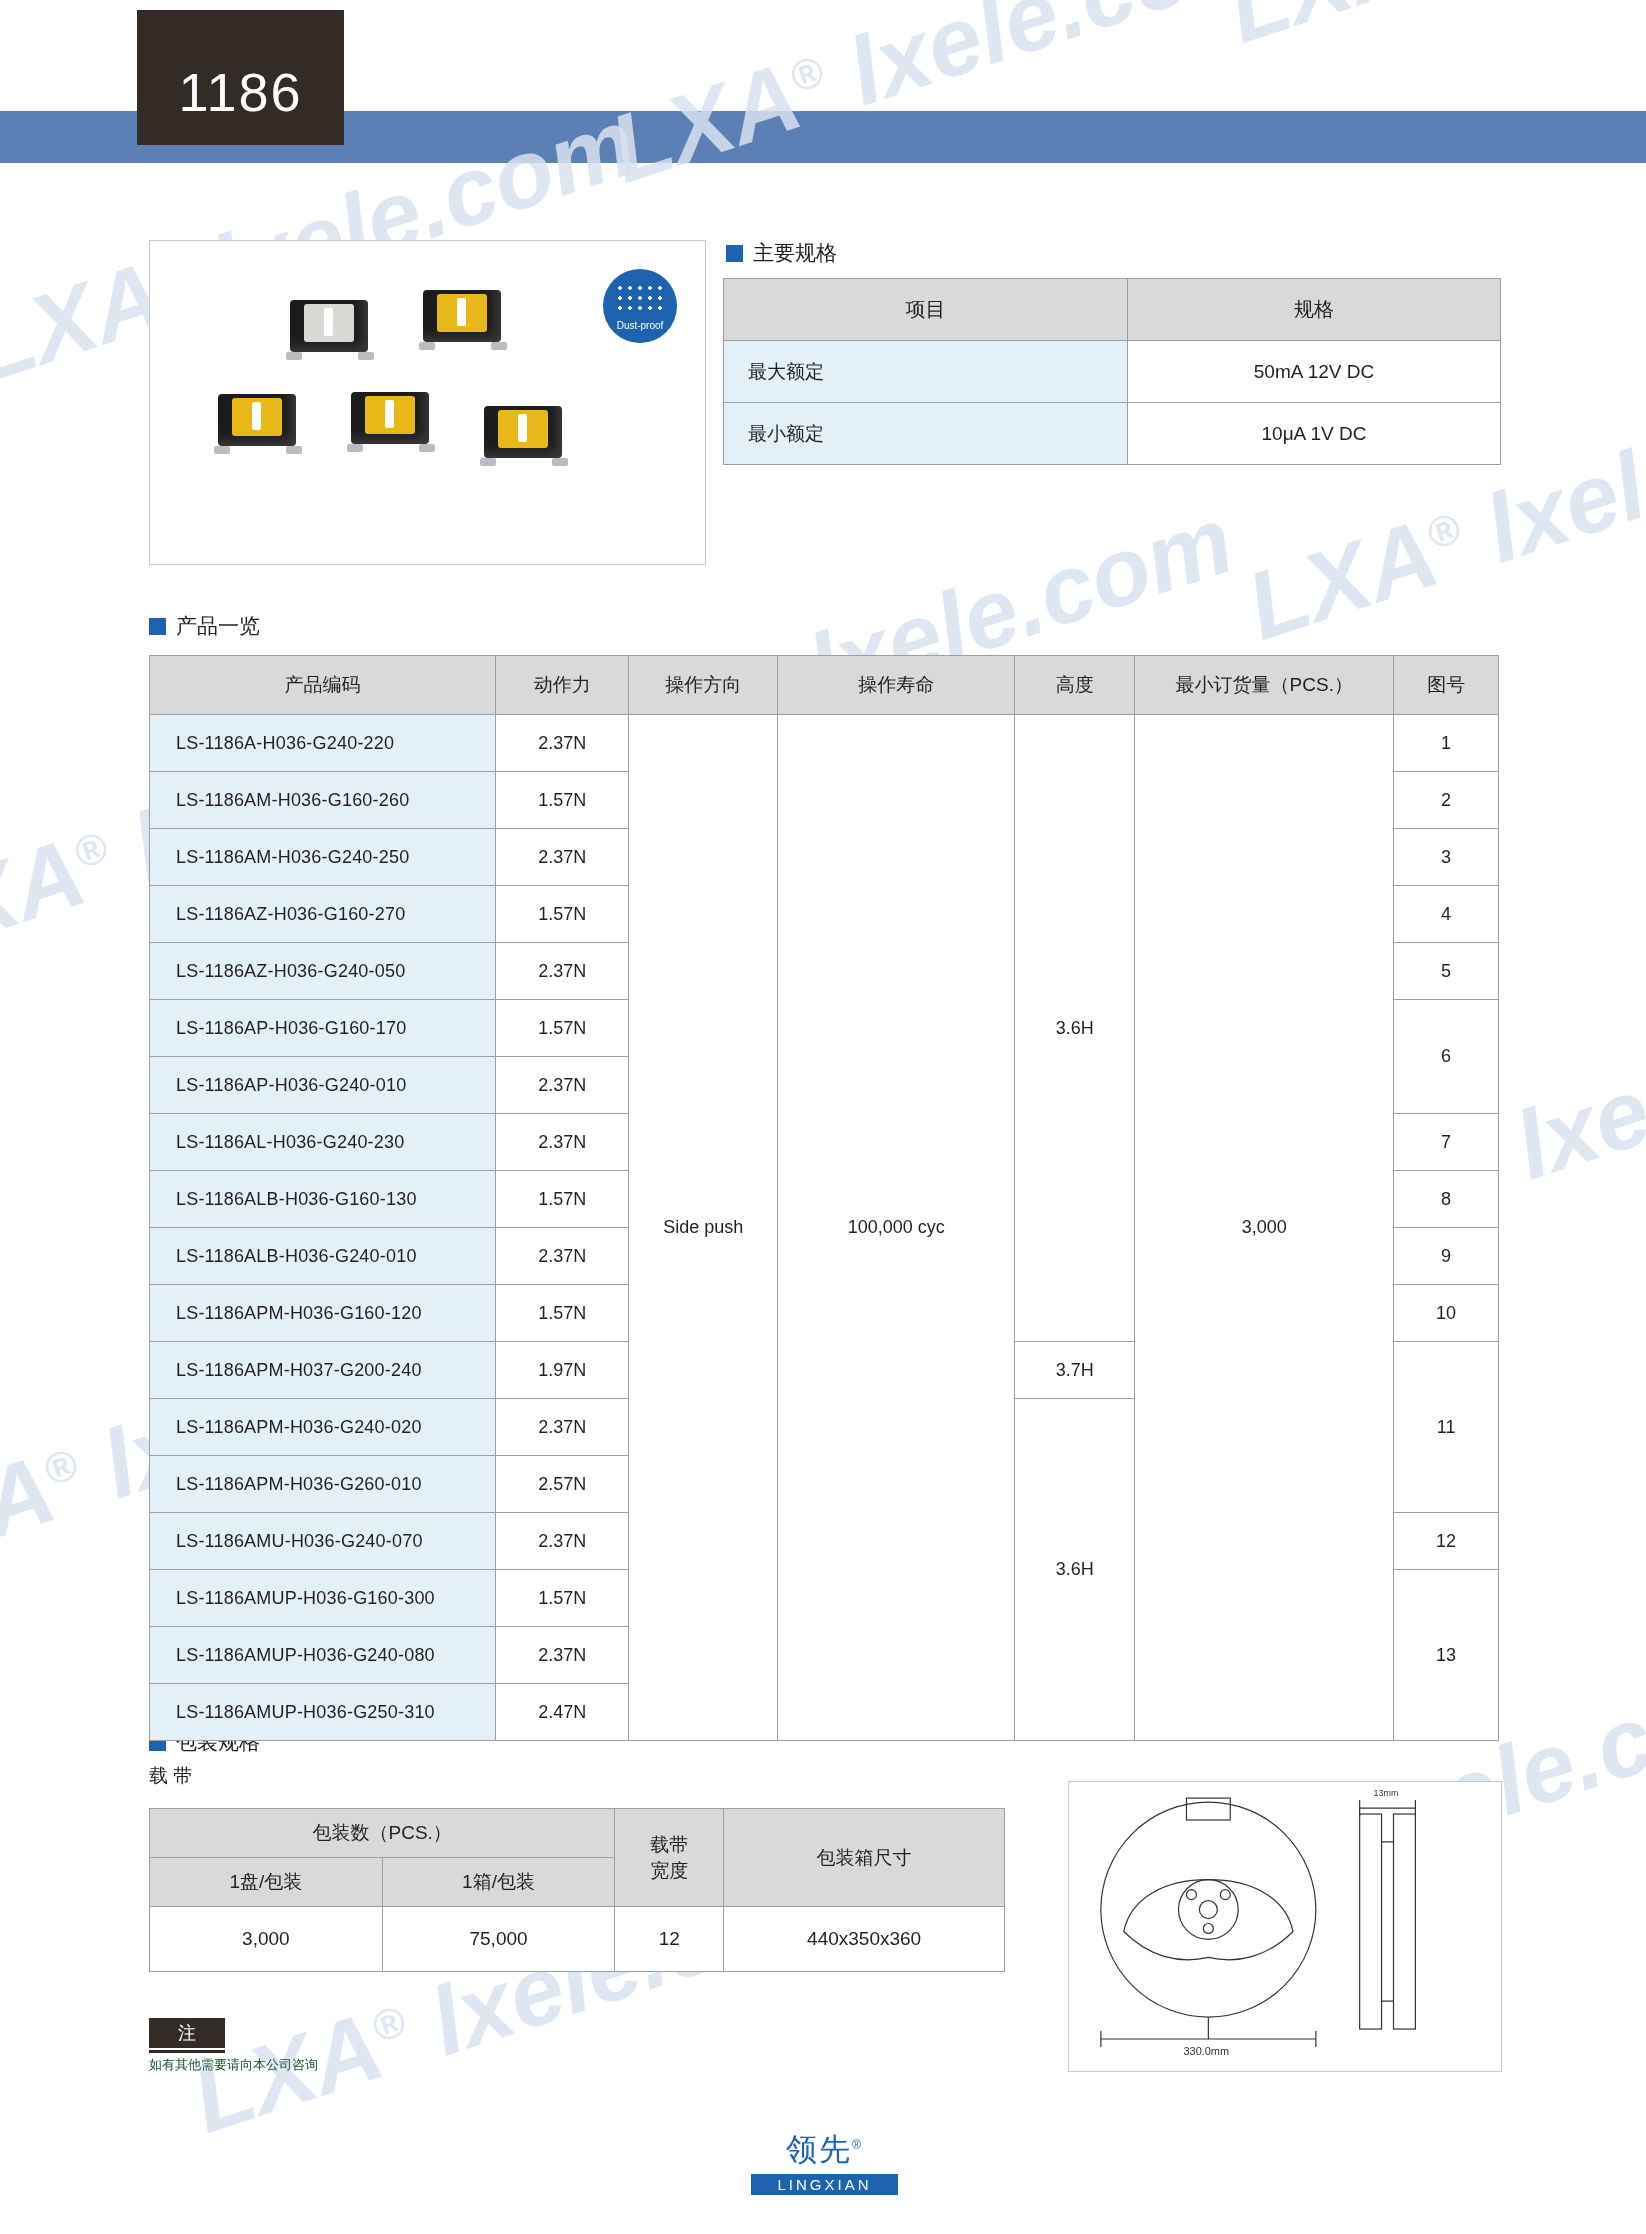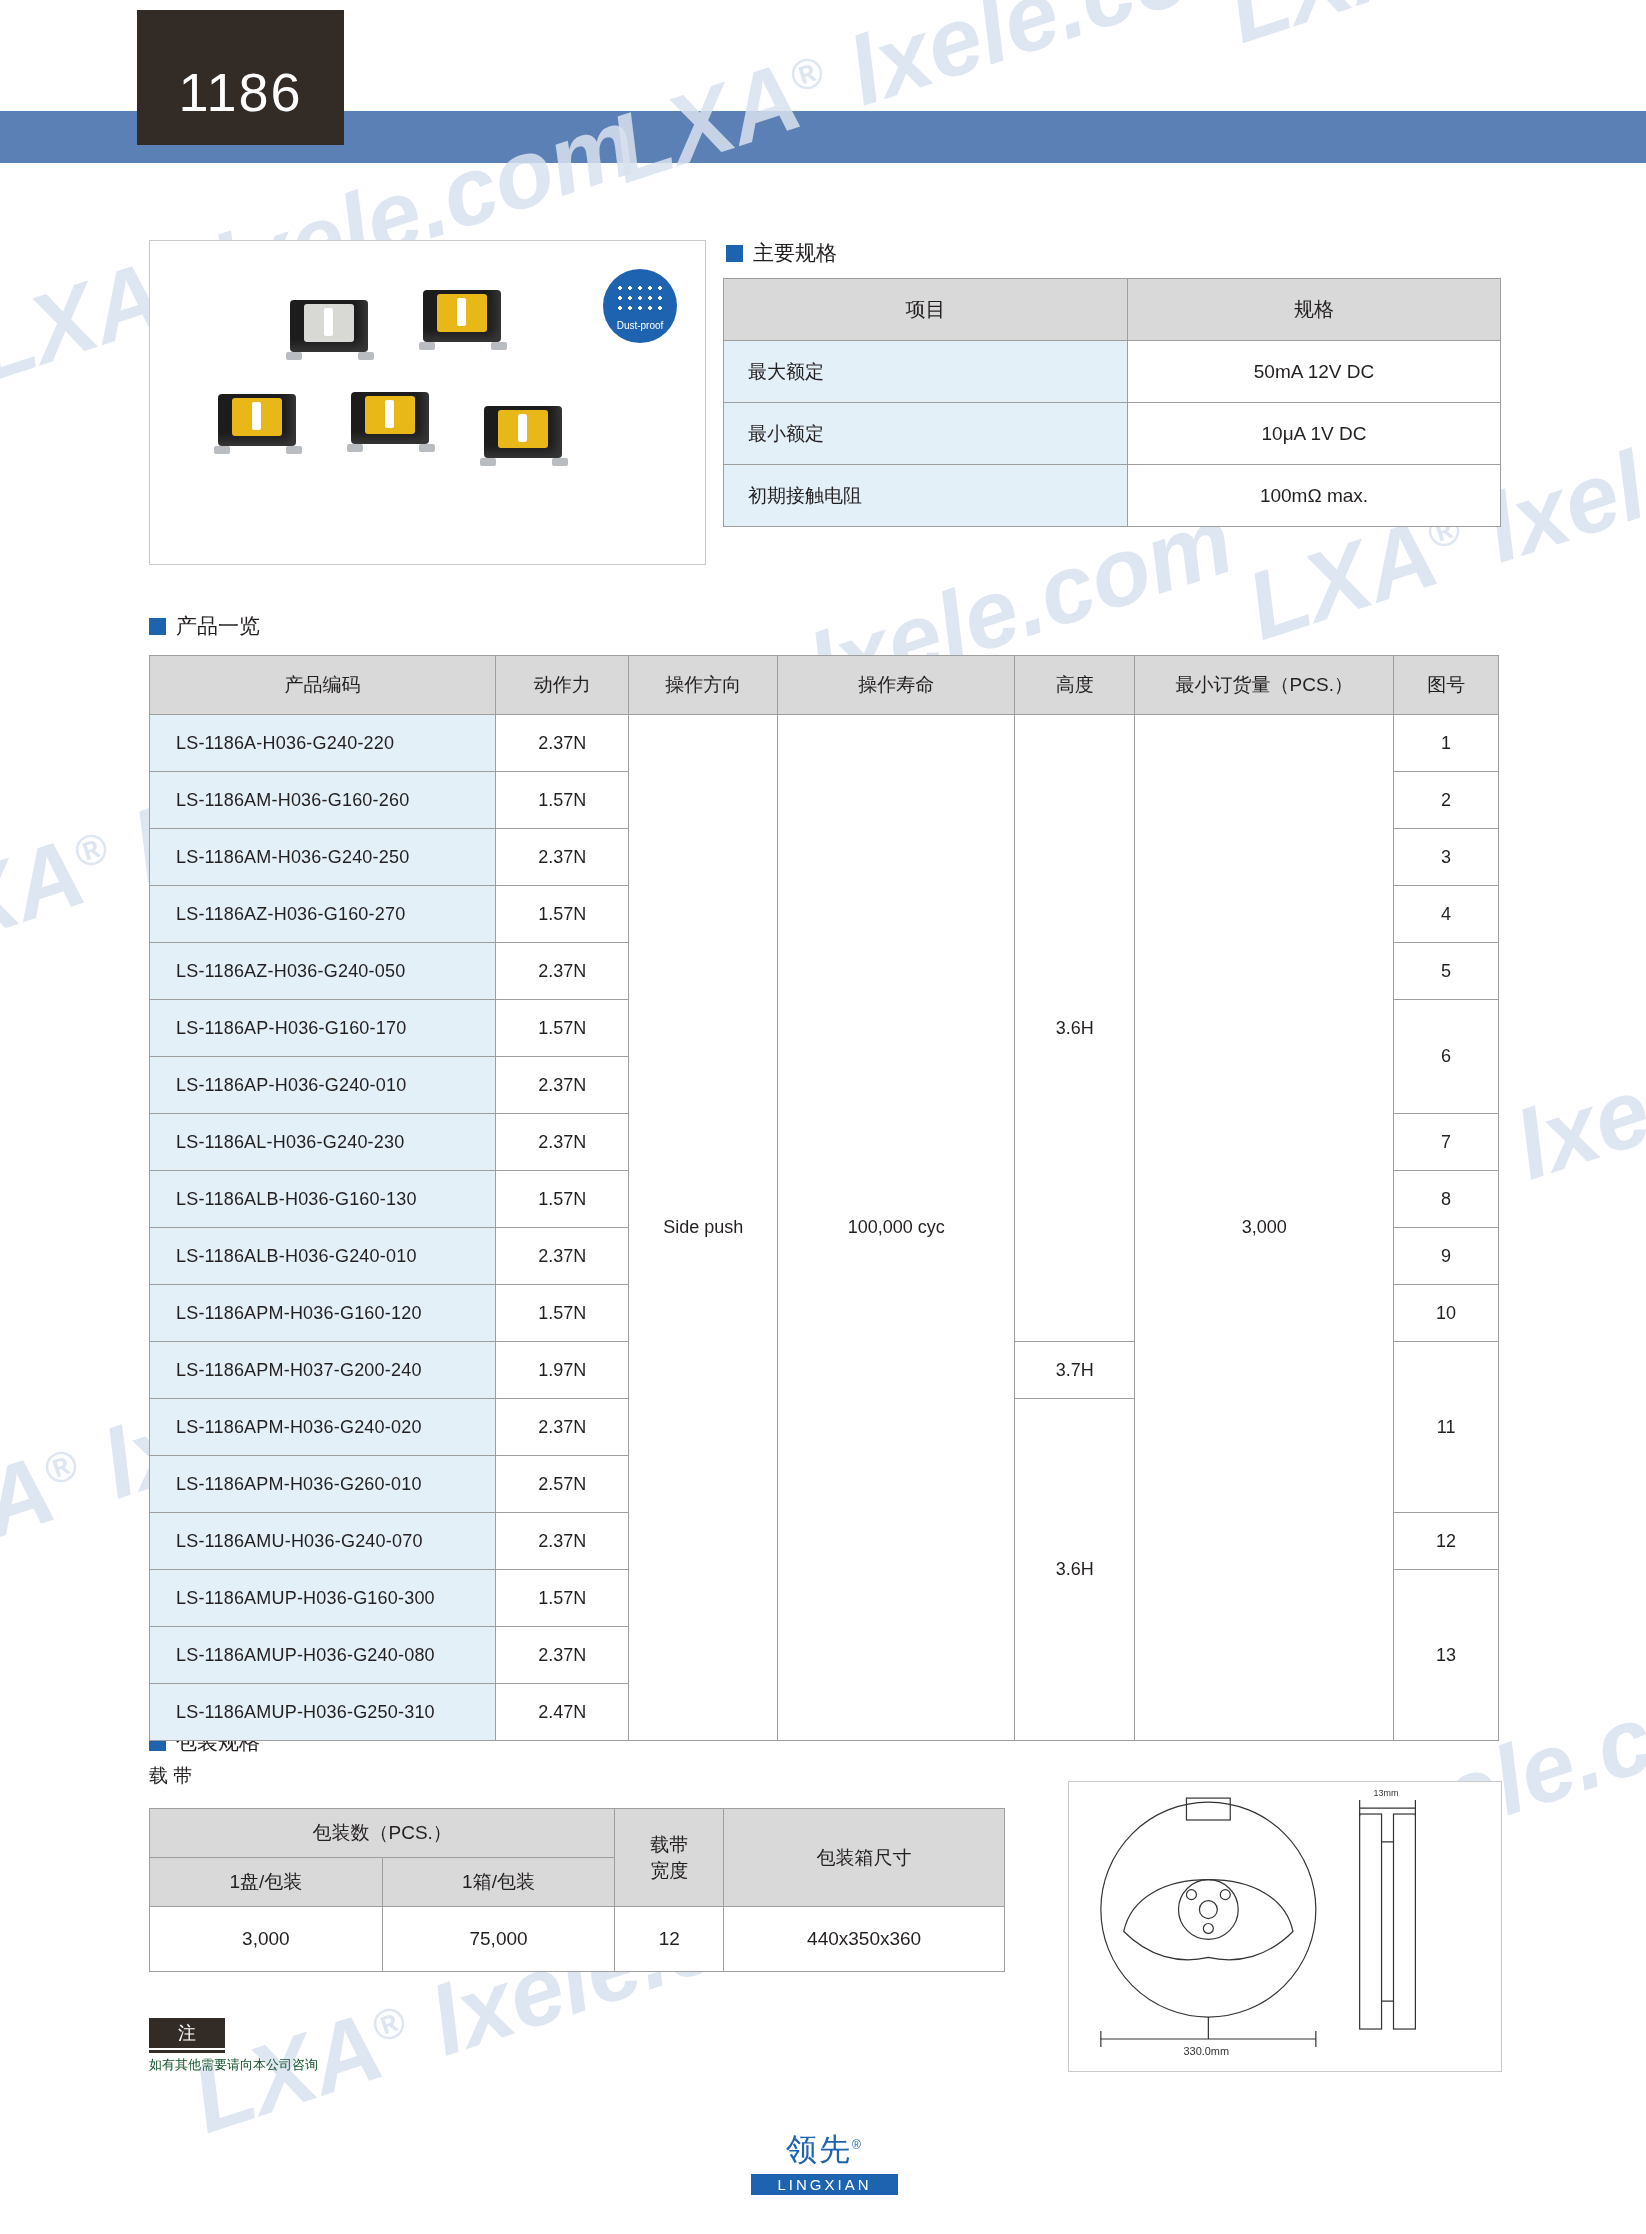--- a/index.html
+++ b/index.html
@@ -424,24 +424,20 @@
     </tr>
   </thead>
   <tbody>
     <tr>
       <td class="k">最大额定</td>
       <td class="v">50mA  12V  DC</td>
     </tr>
     <tr>
       <td class="k">最小额定</td>
       <td class="v">10μA  1V  DC</td>
-    </tr>
-    <tr>
-      <td class="k">初期接触电阻</td>
-      <td class="v">100mΩ max.</td>
     </tr>
   </tbody>
 </table>
 
 <table class="ov-table">
   <colgroup>
     <col style="width:314px">
       <col style="width:121px">
       <col style="width:135px">
     <col style="width:215px">

